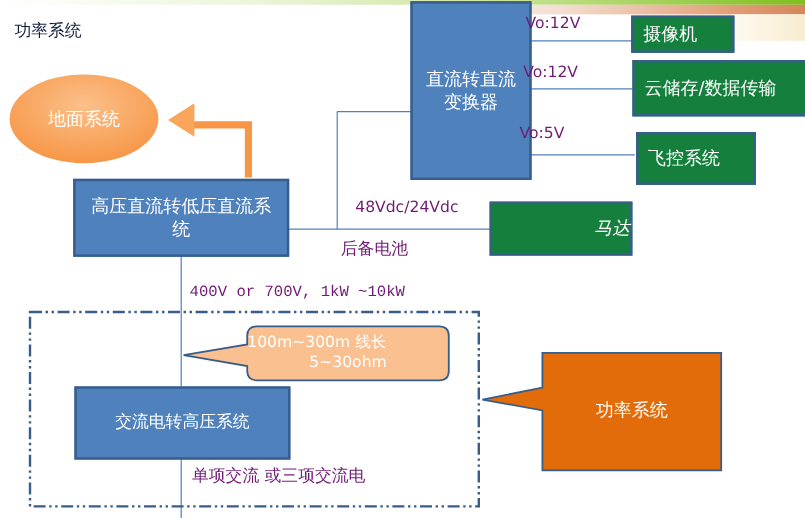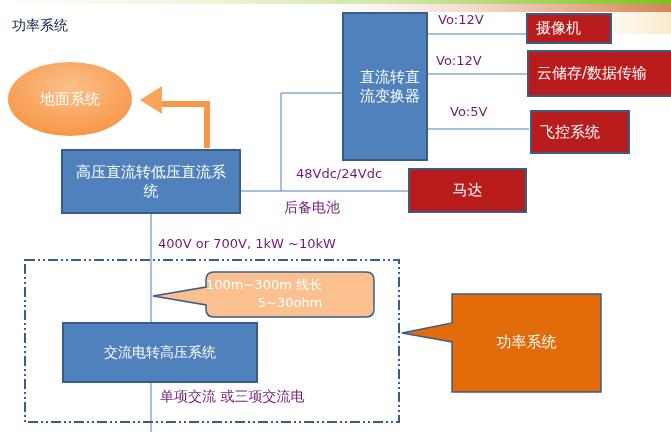--- a/index.html
+++ b/index.html
@@ -22,21 +22,21 @@
     }
     .title {
       position: absolute; left: 12px; top: 17px; font-size: 14px; color: #0f1e3c;
     }
     .blue-box {
       position: absolute; background: #4f81bd; border: 2px solid #385d8a;
       color: #fff; display: flex; align-items: center; justify-content: center;
       text-align: center; box-sizing: border-box; font-size: 15px; line-height: 19px;
     }
     .gray-box {
-      position: absolute; background: #b91c1c; border: 2px solid #385d8a;
+      position: absolute; background: #15803d; border: 2px solid #385d8a;
       color: #fff; display: flex; align-items: center; box-sizing: border-box;
       font-size: 15px; line-height: 19px; padding-left: 8px;
     }
     .label {
       position: absolute; font-size: 13px; color: #701a75; white-space: nowrap;
     }
     svg.overlay { position: absolute; left: 0; top: 0; }
   </style>
 </head>
 <body>
@@ -74,49 +74,49 @@
 
   <path d="M452 294 L601 294 L601 392 L452 392 L452 342 L402 333 L452 323 Z" fill="#e36c0a" stroke="#385d8a" stroke-width="1.5"></path>
 </svg>
 
 <div class="label" style="left:40px; top:90px; color:#fff; font-size:15px;">地面系统</div>
 
 <div class="blue-box" style="left:61px; top:149px; width:180px; height:65px; padding:4px 8px;">
   <span>高压直流转低压直流系统</span>
 </div>
 
-<div class="blue-box" style="left:342px; top:12px; width:86px; height:149px; padding:0 6px;text-align:right;">
+<div class="blue-box" style="left:342px; top:1px; width:101px; height:149px; padding:0 6px;">
   <span>直流转直流变换器</span>
 </div>
 
 <div class="gray-box" style="left:526px; top:13px; width:86px; height:31px;">
   <span>摄像机</span>
 </div>
 
 <div class="gray-box" style="left:527px; top:50px; width:160px; height:47px; padding-right:6px;">
   <span>云储存/数据传输</span>
 </div>
 
 <div class="gray-box" style="left:530px; top:110px; width:100px; height:44px;">
   <span>飞控系统</span>
 </div>
 
-<div class="gray-box" style="left:408px; top:168px; width:119px; height:45px; justify-content:center; padding-left:0;">
+<div class="gray-box" style="left:408px; top:168px; width:119px; height:45px; justify-content:flex-end; padding-left:0;font-style:italic;">
   <span>马达</span>
 </div>
 
 <div class="label" style="left:438px; top:12px;">Vo:12V</div>
 <div class="label" style="left:436px; top:53px;">Vo:12V</div>
-<div class="label" style="left:450px; top:104px;text-align:right;">Vo:5V</div>
+<div class="label" style="left:433px; top:104px;text-align:right;">Vo:5V</div>
 <div class="label" style="left:296px; top:166px;">48Vdc/24Vdc</div>
 <div class="label" style="left:284px; top:199px; font-size:14px;">后备电池</div>
-<div class="label" style="left:158px; top:236px;">400V or 700V, 1kW ~10kW</div>
+<div class="label" style="left:158px; top:236px;font-family:Liberation Mono, monospace;">400V or 700V, 1kW ~10kW</div>
 
 <div class="label" style="left:206px; top:276px; width:168px; text-align:left; color:#fff; font-size:13px;">100m~300m 线长</div>
 <div class="label" style="left:206px; top:295px; width:168px; text-align:center; color:#fff; font-size:13px;">5~30ohm</div>
 
-<div class="blue-box" style="left:62px; top:322px; width:196px; height:61px;">
+<div class="blue-box" style="left:62px; top:322px; width:180px; height:61px;">
   <span style="font-size:14px;">交流电转高压系统</span>
 </div>
 
 <div class="label" style="left:160px; top:388px; font-size:14px;">单项交流 或三项交流电</div>
 
 <div class="label" style="left:452px; top:333px; width:149px; text-align:center; color:#fff; font-size:15px;">功率系统</div>
 
 </body></html>

